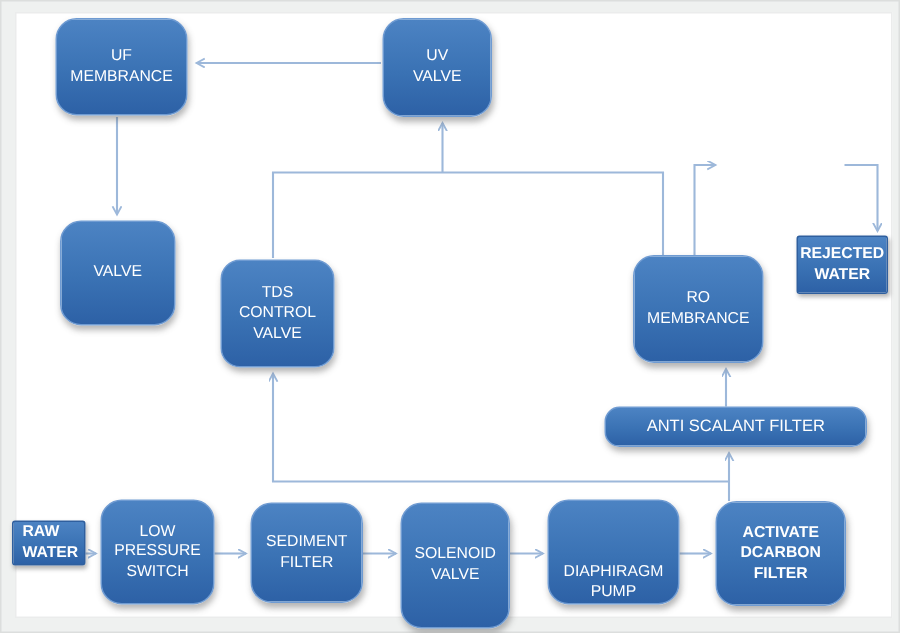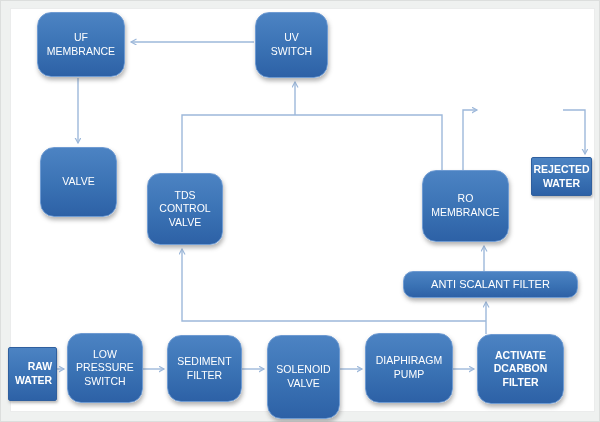--- a/index.html
+++ b/index.html
@@ -34,23 +34,23 @@
   .n-uf{left:37px;top:12px;width:88px;height:65px;}
   .n-uv{left:255px;top:12px;width:73px;height:66px;}
   .n-flow{left:482px;top:77px;width:81px;height:71px;}
   .n-tank{left:40px;top:147px;width:77px;height:70px;}
   .n-tds{left:147px;top:173px;width:76px;height:72px;border-radius:13px;}
   .n-ro{left:422px;top:170px;width:87px;height:72px;}
   .n-anti{left:403px;top:271px;width:175px;height:27px;border-radius:10px;font-size:11px;}
   .n-lps{left:67px;top:333px;width:76px;height:70px;}
   .n-sed{left:167px;top:335px;width:75px;height:67px;}
   .n-sol{left:267px;top:335px;width:73px;height:84px;}
-  .n-dia{left:365px;top:333px;width:88px;height:70px;}
+  .n-dia{left:365px;top:333px;width:88px;height:70px;align-items:flex-end;}
   .n-act{left:477px;top:334px;width:87px;height:70px;font-weight:bold;}
-  .n-raw{left:8px;top:347px;width:49px;height:54px;justify-content:flex-start;padding-left:6px;text-align:right;font-size:10.5px;}
+  .n-raw{left:8px;top:347px;width:49px;height:30px;justify-content:flex-start;padding-left:6px;text-align:left;font-size:10.5px;}
   .n-rej{left:531px;top:157px;width:61px;height:39px;font-size:10.5px;}
 </style>
 </head>
 <body>
 
 <div class="stage">
   <div class="canvas"></div>
 
   <svg class="wires" viewBox="0 0 600 422">
     <defs>
@@ -73,21 +73,21 @@
     <path class="wire" d="M486 321 L182 321 L182 249" marker-end="url(#arrow)"></path>
     <path class="wire" d="M484 271 L484 246" marker-end="url(#arrow)"></path>
   </svg>
 
   <div class="node rounded n-uf">
       <span>UF
 MEMBRANCE</span>
     </div>
   <div class="node rounded n-uv">
       <span>UV
-SWITCH</span>
+VALVE</span>
     </div>
   <div class="node rounded n-tank">
       <span>VALVE</span>
     </div>
   <div class="node rounded n-tds">
       <span>TDS
 CONTROL
 VALVE</span>
     </div>
   <div class="node rounded n-ro">

